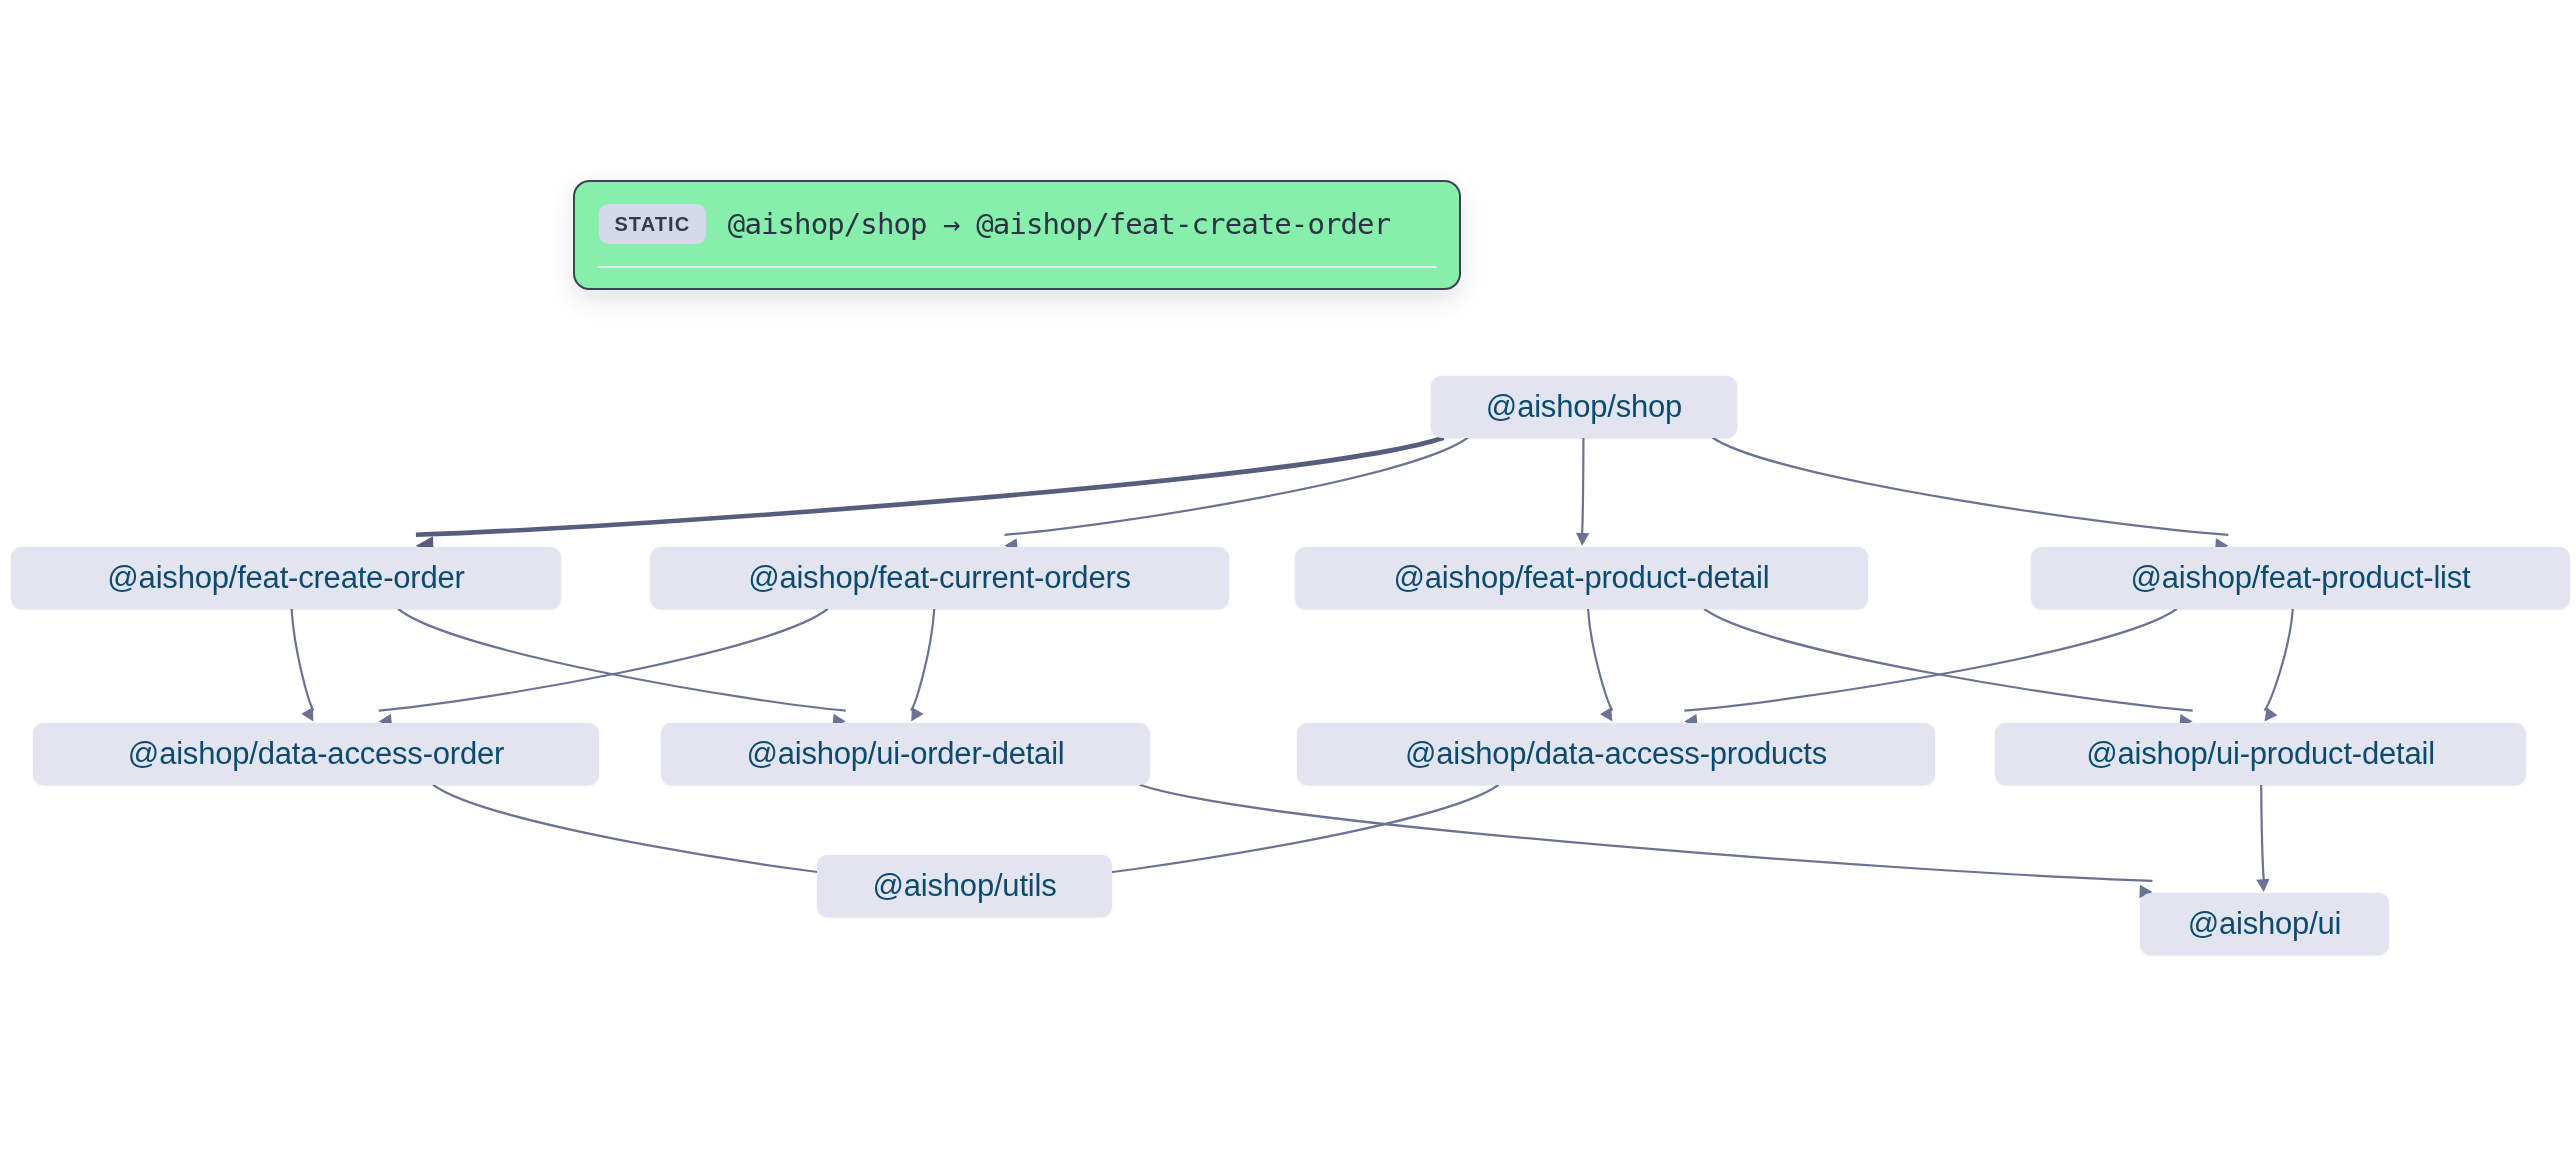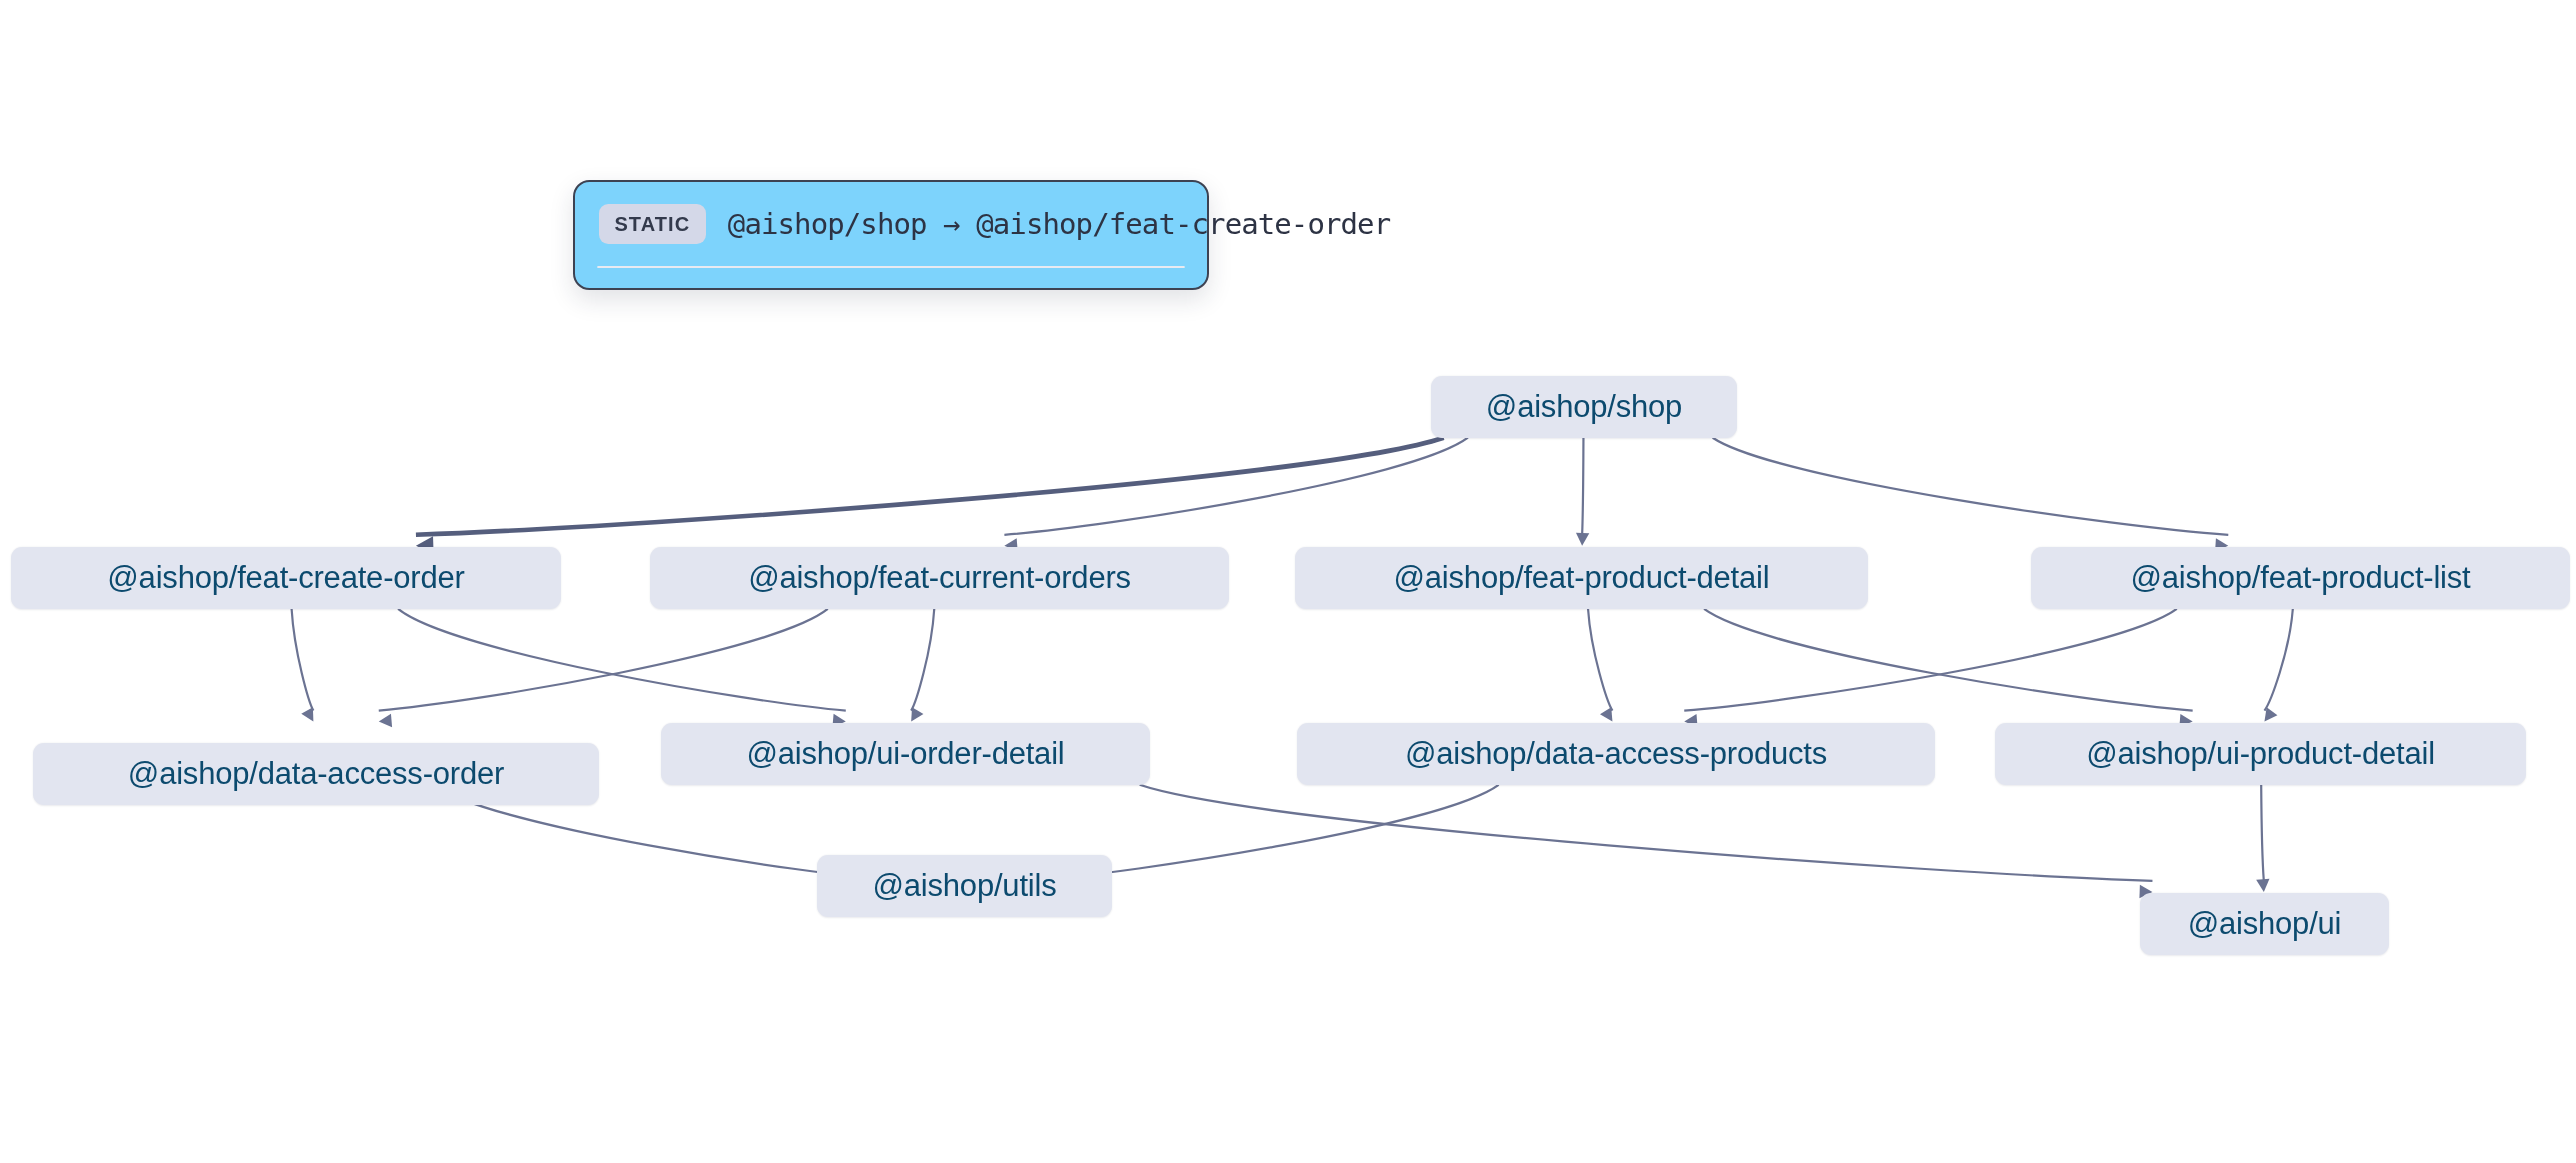--- a/index.html
+++ b/index.html
@@ -30,22 +30,22 @@
     white-space:nowrap;
     padding:0 22px;
     box-shadow:0 0.9px 1.8px rgba(40,48,80,.10);
     cursor:pointer;
   }
 
   
   #tooltip-card{
     position:absolute;
     left:573px;top:180px;
-    width:636px;
-    background:#7dd3fc;
+    width:888px;
+    background:#86efac;
     border:2.3px solid #3d4252;
     border-radius:16.5px;
     box-shadow:0 9.2px 24px rgba(30,36,60,.13);
     padding:18.3px 22px 20px 22px;
     box-sizing:border-box;
     z-index:40;
   }
   .tt-head{display:flex;align-items:center;gap:22px;padding:3.7px 0 5.5px 1.8px;}
   .tt-badge{
     background:#d4d8e8;color:#333a4c;
@@ -124,21 +124,21 @@
       </div>
       <div class="node" style="left: 650px; top: 547px; width: 579px; height: 62px; align-items: center;">
         <span>@aishop/feat-current-orders</span>
       </div>
       <div class="node" style="left: 1295px; top: 547px; width: 573px; height: 62px;">
         <span>@aishop/feat-product-detail</span>
       </div>
       <div class="node" style="left: 2031px; top: 547px; width: 539px; height: 62px;">
         <span>@aishop/feat-product-list</span>
       </div>
-      <div class="node" style="left: 33px; top: 723px; width: 566px; height: 62px; margin-top: 20px;">
+      <div class="node" style="left: 33px; top: 723px; width: 566px; height: 62px;">
         <span>@aishop/data-access-order</span>
       </div>
       <div class="node" style="left: 661px; top: 723px; width: 489px; height: 62px;">
         <span>@aishop/ui-order-detail</span>
       </div>
       <div class="node" style="left: 1297px; top: 723px; width: 638px; height: 62px;">
         <span>@aishop/data-access-products</span>
       </div>
       <div class="node" style="left: 1995px; top: 723px; width: 531px; height: 62px;">
         <span>@aishop/ui-product-detail</span>

